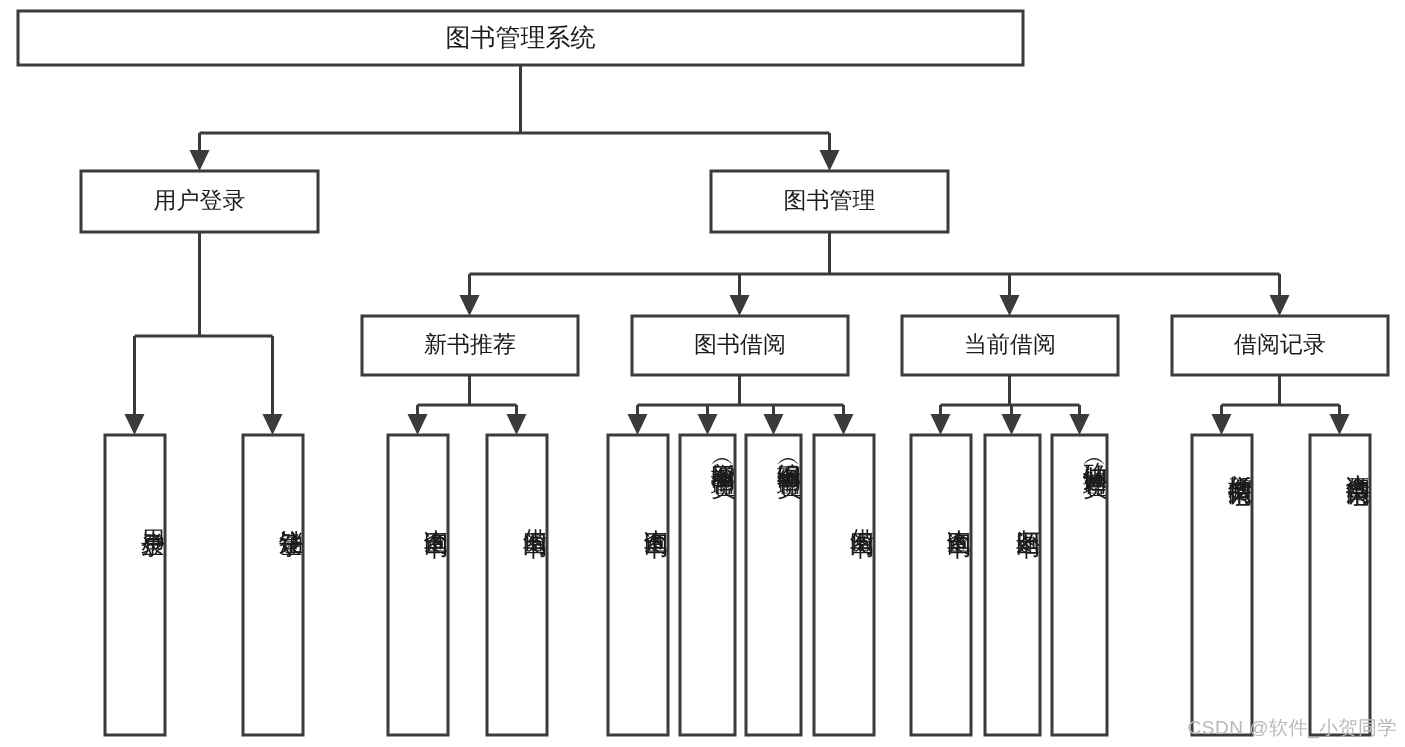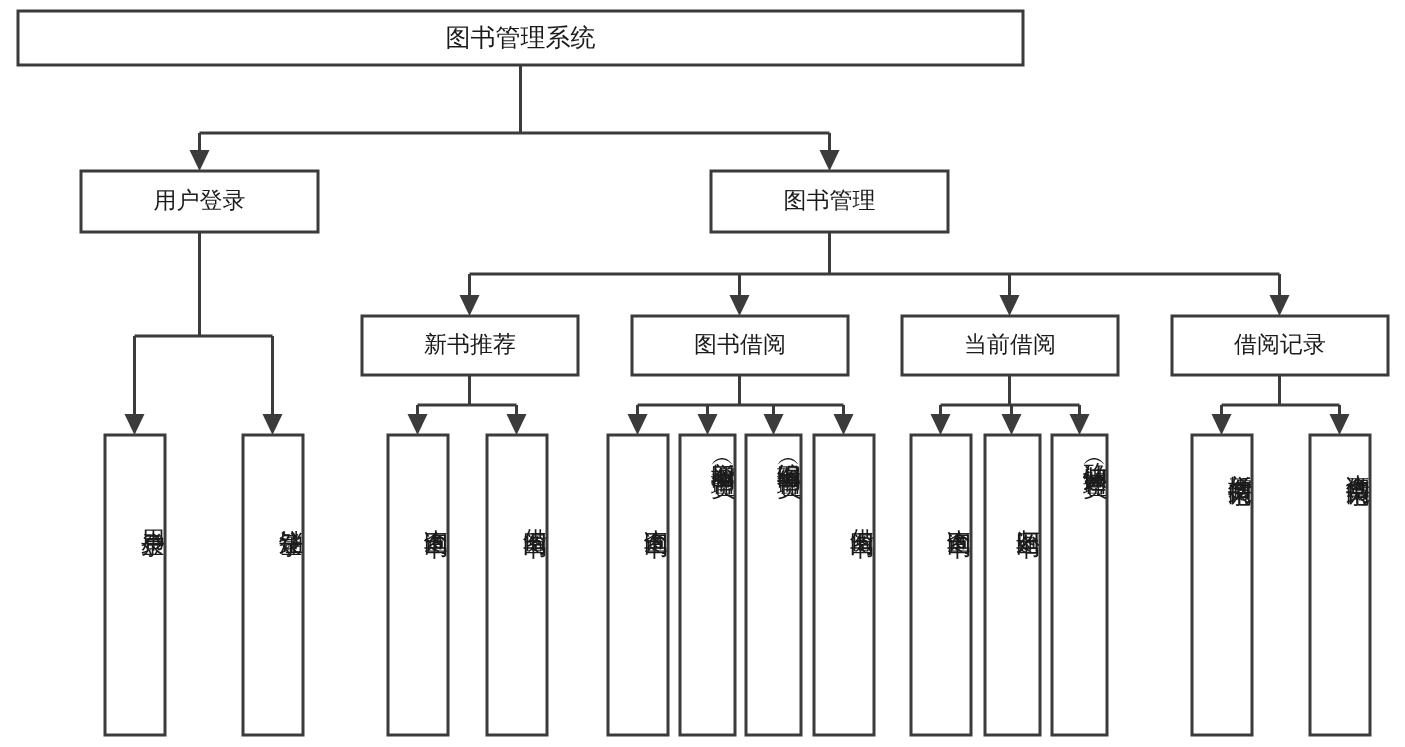--- a/index.html
+++ b/index.html
@@ -217,13 +217,14 @@
   <div class="leaf-label-wrap" style="left:608px;  top:510px; width:60px;">查询图书</div>
   <div class="leaf-label-wrap" style="left:680px;  top:443px; width:55px;">新增图书（管理员）</div>
   <div class="leaf-label-wrap" style="left:746px;  top:443px; width:55px;">编辑图书（管理员）</div>
   <div class="leaf-label-wrap" style="left:814px;  top:510px; width:60px;">借阅图书</div>
   <div class="leaf-label-wrap" style="left:911px;  top:510px; width:60px;">查询图书</div>
   <div class="leaf-label-wrap" style="left:985px;  top:510px; width:55px;">归还图书</div>
   <div class="leaf-label-wrap" style="left:1052px; top:443px; width:55px;">确认归还（管理员）</div>
   <div class="leaf-label-wrap" style="left:1192px; top:455px; width:60px;">新增借阅记录</div>
   <div class="leaf-label-wrap" style="left:1310px; top:455px; width:60px;">查询借阅记录</div>
 
+  <div class="watermark">CSDN @软件_小贺同学</div>
 </div>
 
 </body></html>

